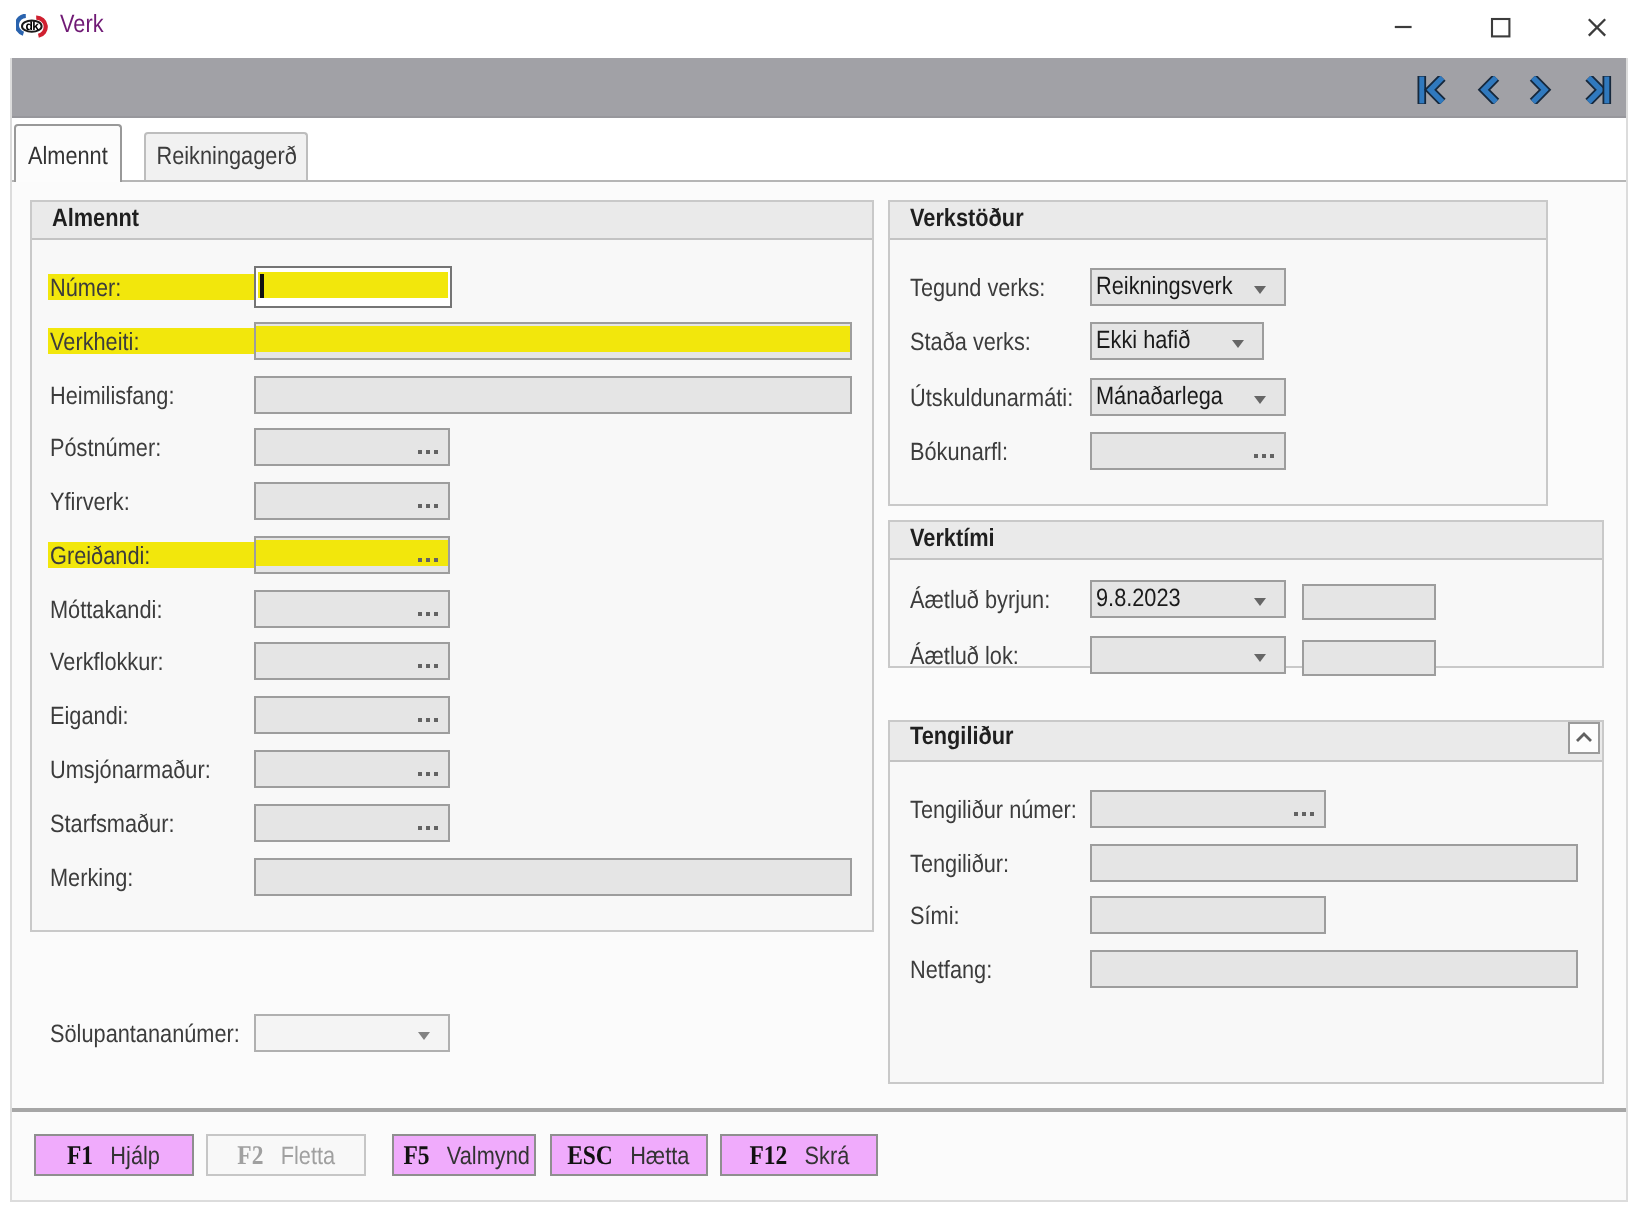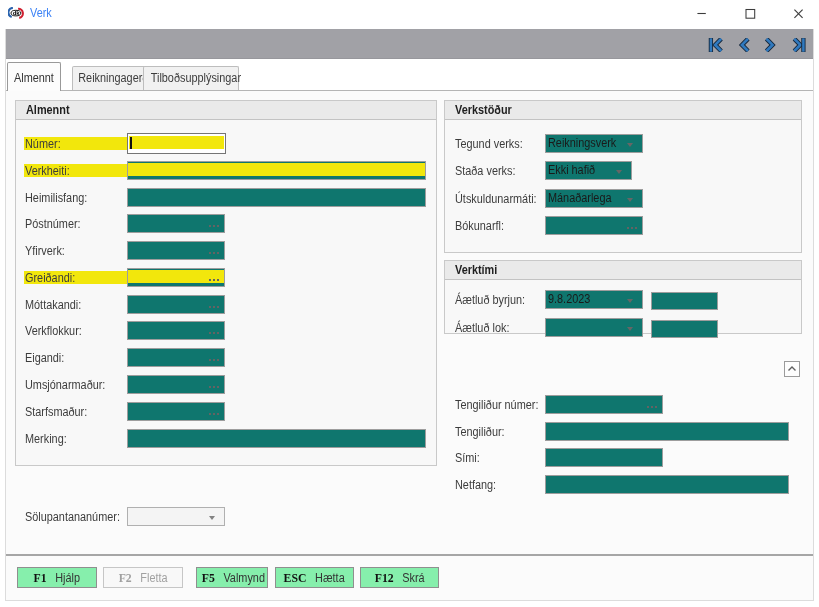--- a/index.html
+++ b/index.html
@@ -4,40 +4,40 @@
 <style>
 * { margin:0; padding:0; box-sizing:border-box; }
 html,body { width:819px; height:607px; background:#fff; font-family:"Liberation Sans",sans-serif; overflow:hidden; }
 #win { position:relative; width:819px; height:607px; background:#fff; }
 .abs { position:absolute; }
 .tx { display:inline-block; font-size:12.5px; transform:scaleX(0.87); transform-origin:0 50%; white-space:nowrap; }
 .txc { display:inline-block; font-size:12.5px; transform:scaleX(0.87); white-space:nowrap; }
 .label { position:absolute; font-size:12.5px; color:#3c3c3c; transform:scaleX(0.87); transform-origin:0 0; white-space:nowrap; }
 .group { position:absolute; background:#f8f8f8; border:1px solid #c9c9c9; }
 .ghdr { position:absolute; left:0; top:0; right:0; height:19px; background:#eaeaea; border-bottom:1px solid #c3c3c3; line-height:16px; padding-left:10px; font-weight:bold; color:#1f1f1f; }
-.inp { position:absolute; background:#0f766e; border:1px solid #9d9d9d; height:19px; }
+.inp { position:absolute; background:#e5e5e5; border:1px solid #9d9d9d; height:19px; }
 .dots { position:absolute; right:5px; top:10px; width:2px; height:2px; background:#636363; box-shadow:-4px 0 #636363,-8px 0 #636363; }
 .arrow { position:absolute; right:9px; top:8px; width:0; height:0; border-left:3.5px solid transparent; border-right:3.5px solid transparent; border-top:4px solid #666; }
 .ctext { position:absolute; left:2px; top:1px; font-size:12.5px; color:#1a1a1a; transform:scaleX(0.87); transform-origin:0 0; white-space:nowrap; }
 .band { position:absolute; left:0; top:1px; right:0; height:13px; background:#f2e70c; }
 .ytag { position:absolute; background:#f2e70c; height:13px; }
-.btn { position:absolute; top:567px; height:21px; background:#86efac; border:1px solid #8f8f8f; text-align:center; font-size:12.5px; color:#333; line-height:19px; white-space:nowrap; }
+.btn { position:absolute; top:567px; height:21px; background:#f0abfc; border:1px solid #8f8f8f; text-align:center; font-size:12.5px; color:#333; line-height:19px; white-space:nowrap; }
 .btn b { font-family:"Liberation Serif",serif; font-size:13.5px; font-weight:bold; color:#111; margin-right:3px; }
 .tab { position:absolute; background:#f1f1f1; border:1px solid #bdbdbd; border-bottom:none; border-radius:2px 2px 0 0; text-align:center; font-size:12.5px; color:#3c3c3c; }
 </style>
 </head>
 <body>
 <div id="win">
   <svg class="abs" style="left:8px;top:7px" width="16" height="12" viewBox="0 0 16 12">
     <path d="M 4.9 0.9 A 4.6 4.6 0 0 0 3.7 9.9" fill="none" stroke="#2a63ae" stroke-width="2.1"></path>
     <path d="M 10.1 1.8 A 4.6 4.6 0 0 1 11.2 10.9" fill="none" stroke="#cf2030" stroke-width="2.1"></path>
     <ellipse cx="7.9" cy="6.1" rx="4.9" ry="2.8" fill="#fff" stroke="#1a1a1a" stroke-width="1"></ellipse>
     <text x="8" y="8.2" font-size="6" font-weight="bold" fill="#000" text-anchor="middle" font-family="Liberation Sans,sans-serif" letter-spacing="-0.2">dk</text>
   </svg>
-  <div class="abs" style="left:30px;top:3px;color:#3b82f6"><span class="tx">Verk</span></div>
+  <div class="abs" style="left:30px;top:3px;color:#701a75"><span class="tx">Verk</span></div>
   <svg class="abs" style="left:692px;top:0" width="120" height="28" viewBox="0 0 120 28">
     <line x1="5.4" y1="13.5" x2="13.8" y2="13.5" stroke="#3c3c3c" stroke-width="1.1"></line>
     <rect x="54" y="9.5" width="8.7" height="8.7" fill="none" stroke="#3c3c3c" stroke-width="1.05"></rect>
     <line x1="102.4" y1="9.6" x2="110.6" y2="17.8" stroke="#3c3c3c" stroke-width="1.15"></line>
     <line x1="110.6" y1="9.6" x2="102.4" y2="17.8" stroke="#3c3c3c" stroke-width="1.15"></line>
   </svg>
   <div class="abs" style="left:5px;top:29px;width:809px;height:572px;border:1px solid #dcdcdc;background:#fff"></div>
   <div class="abs" style="left:6px;top:29px;width:807px;height:30px;background:#a1a1a6;border-bottom:1px solid #97979c"></div>
   <svg class="abs" style="left:706px;top:38px" width="102" height="14" viewBox="0 0 102 14">
     <g fill="none" stroke-linecap="butt" stroke-linejoin="miter">
@@ -50,21 +50,20 @@
       <path d="M60.5 0.8 L66.5 6.9 L60.5 13" stroke="#16283c" stroke-width="4.5"></path>
       <path d="M60.5 0.8 L66.5 6.9 L60.5 13" stroke="#3079be" stroke-width="2.7"></path>
       <path d="M88.3 0.8 L94.3 6.9 L88.3 13" stroke="#16283c" stroke-width="4.5"></path>
       <path d="M88.3 0.8 L94.3 6.9 L88.3 13" stroke="#3079be" stroke-width="2.7"></path>
       <line x1="97.4" y1="0" x2="97.4" y2="14" stroke="#16283c" stroke-width="4.3"></line>
       <line x1="97.4" y1="0.3" x2="97.4" y2="13.7" stroke="#3079be" stroke-width="2.5"></line>
     </g>
   </svg>
   <div class="abs" style="left:6px;top:90px;width:807px;height:1px;background:#b5b5b5"></div>
   <div class="tab" style="left:72px;top:66px;width:82px;height:24px;line-height:23px"><span class="txc">Reikningagerð</span></div>
-  <div class="tab" style="left:143px;top:66px;width:96px;height:24px;line-height:23px"><span class="txc">Tilboðsupplýsingar</span></div>
   <div class="tab" style="left:7px;top:62px;width:54px;height:29px;background:#fcfcfc;border-color:#999;line-height:31px;color:#333;z-index:2"><span class="txc">Almennt</span></div>
   <div class="abs" style="left:6px;top:91px;width:807px;height:463px;background:#fbfbfb"></div>
   <div class="group" style="left:15px;top:100px;width:422px;height:366px">
     <div class="ghdr"><span class="tx">Almennt</span></div>
   </div>
   <div class="ytag" style="left:24px;top:137px;width:104px"></div>
   <div class="ytag" style="left:24px;top:164px;width:104px"></div>
   <div class="ytag" style="left:24px;top:271px;width:104px"></div>
   <div class="label" style="left:25px;top:137px">Númer:</div>
   <div class="abs" style="left:127px;top:133px;width:99px;height:21px;border:1px solid #757575;background:#fff">
@@ -109,21 +108,21 @@
   <div class="label" style="left:25px;top:405px">Starfsmaður:</div>
   <div class="inp" style="left:127px;top:402px;width:98px">
       <span class="dots"></span>
     </div>
   <div class="label" style="left:25px;top:432px">Merking:</div>
   <div class="inp" style="left:127px;top:429px;width:299px"></div>
   <div class="label" style="left:25px;top:510px">Sölupantananúmer:</div>
   <div class="inp" style="left:127px;top:507px;width:98px;background:#f4f4f4;border-color:#b0b0b0">
       <span class="arrow" style="border-top-color:#828282"></span>
     </div>
-  <div class="group" style="left:444px;top:100px;width:358px;height:153px">
+  <div class="group" style="left:444px;top:100px;width:330px;height:153px">
     <div class="ghdr"><span class="tx">Verkstöður</span></div>
   </div>
   <div class="label" style="left:455px;top:137px">Tegund verks:</div>
   <div class="inp" style="left:545px;top:134px;width:98px">
       <span class="ctext">Reikningsverk</span>
       <span class="arrow"></span>
     </div>
   <div class="label" style="left:455px;top:164px">Staða verks:</div>
   <div class="inp" style="left:545px;top:161px;width:87px">
       <span class="ctext">Ekki hafið</span>
@@ -145,20 +144,23 @@
   <div class="inp" style="left:545px;top:290px;width:98px">
       <span class="ctext">9.8.2023</span>
       <span class="arrow"></span>
     </div>
   <div class="inp" style="left:651px;top:292px;width:67px;height:18px"></div>
   <div class="label" style="left:455px;top:321px">Áætluð lok:</div>
   <div class="inp" style="left:545px;top:318px;width:98px">
       <span class="arrow"></span>
     </div>
   <div class="inp" style="left:651px;top:320px;width:67px;height:18px"></div>
+  <div class="group" style="left:444px;top:360px;width:358px;height:182px">
+    <div class="ghdr" style="height:20px;line-height:13px"><span class="tx">Tengiliður</span></div>
+  </div>
   <div class="abs" style="left:784px;top:361px;width:16px;height:16px;background:#fdfdfd;border:1px solid #9b9b9b">
     <svg width="14" height="14" viewBox="0 0 14 14">
         <path d="M 3.5 8.5 L 7 5 L 10.5 8.5" fill="none" stroke="#606060" stroke-width="1.4"></path>
       </svg>
   </div>
   <div class="label" style="left:455px;top:398px">Tengiliður númer:</div>
   <div class="inp" style="left:545px;top:395px;width:118px">
       <span class="dots"></span>
     </div>
   <div class="label" style="left:455px;top:425px">Tengiliður:</div>

